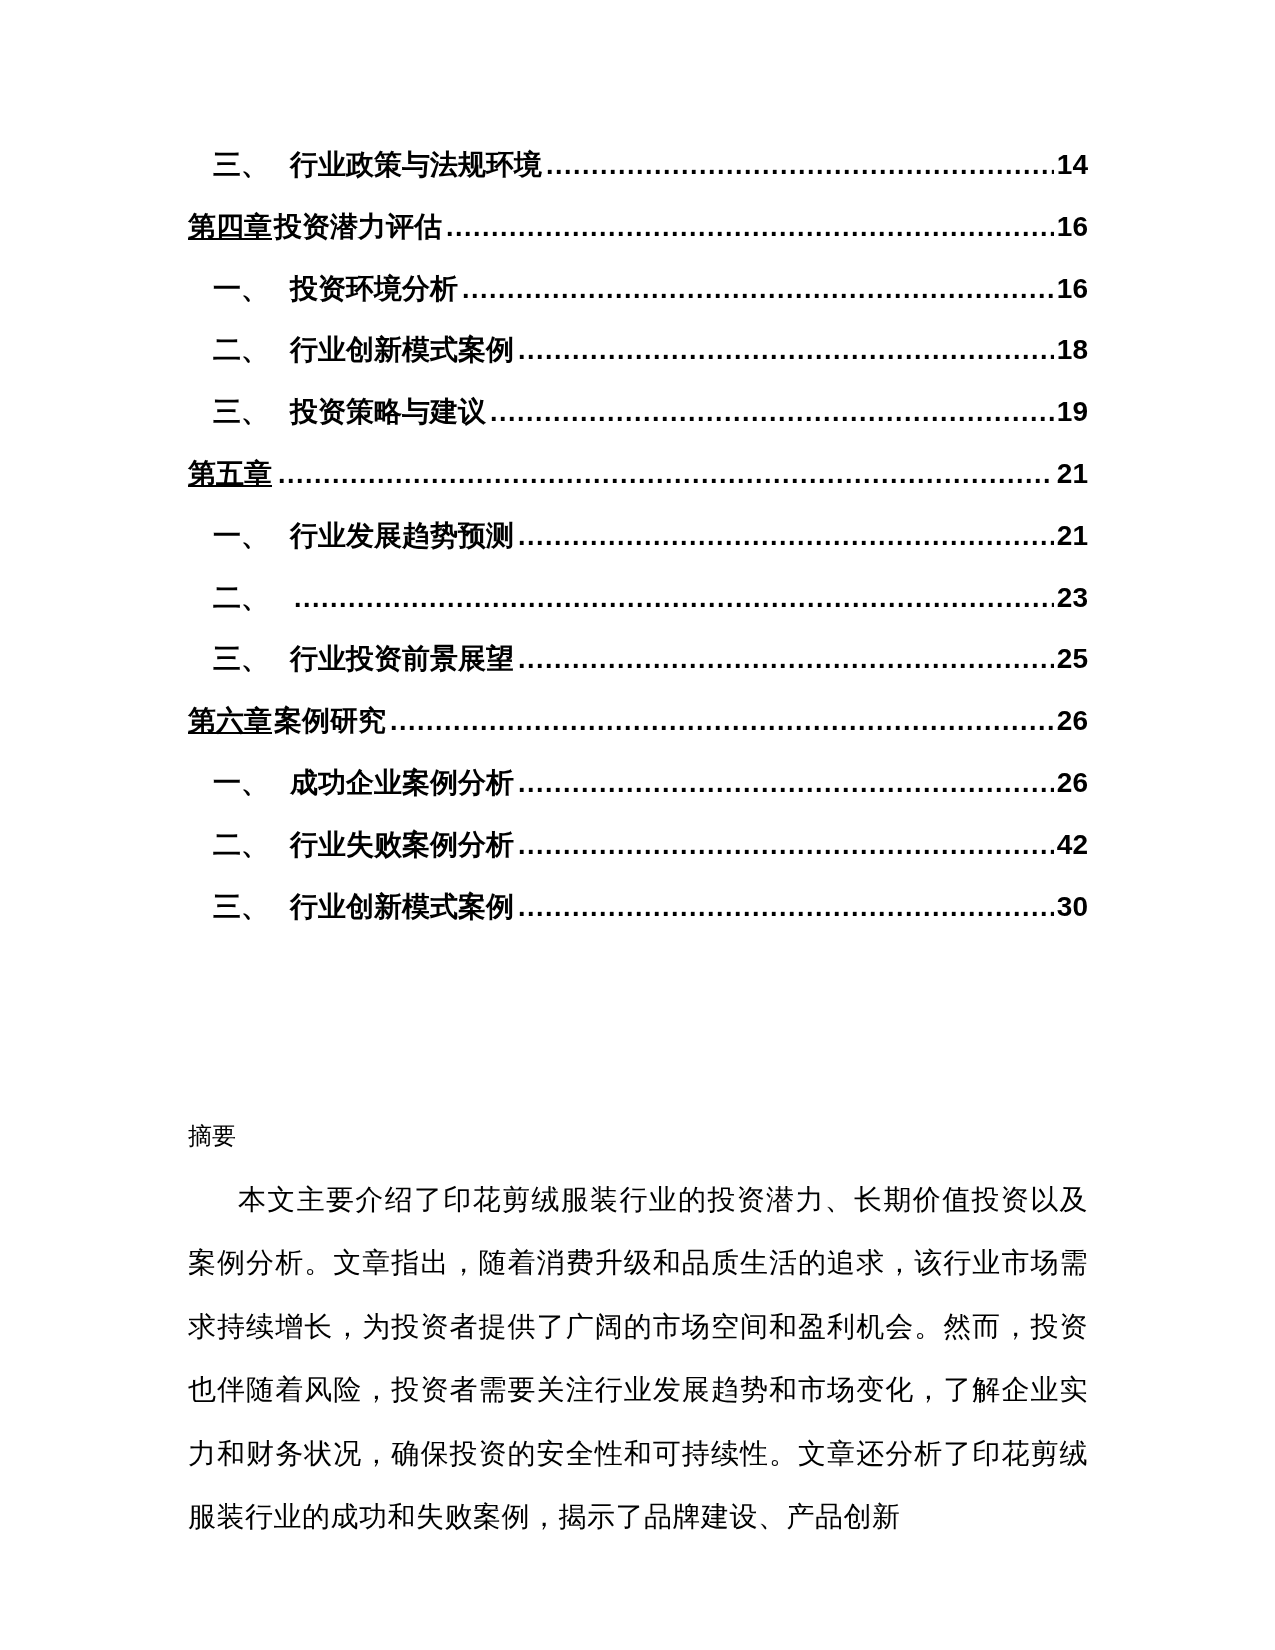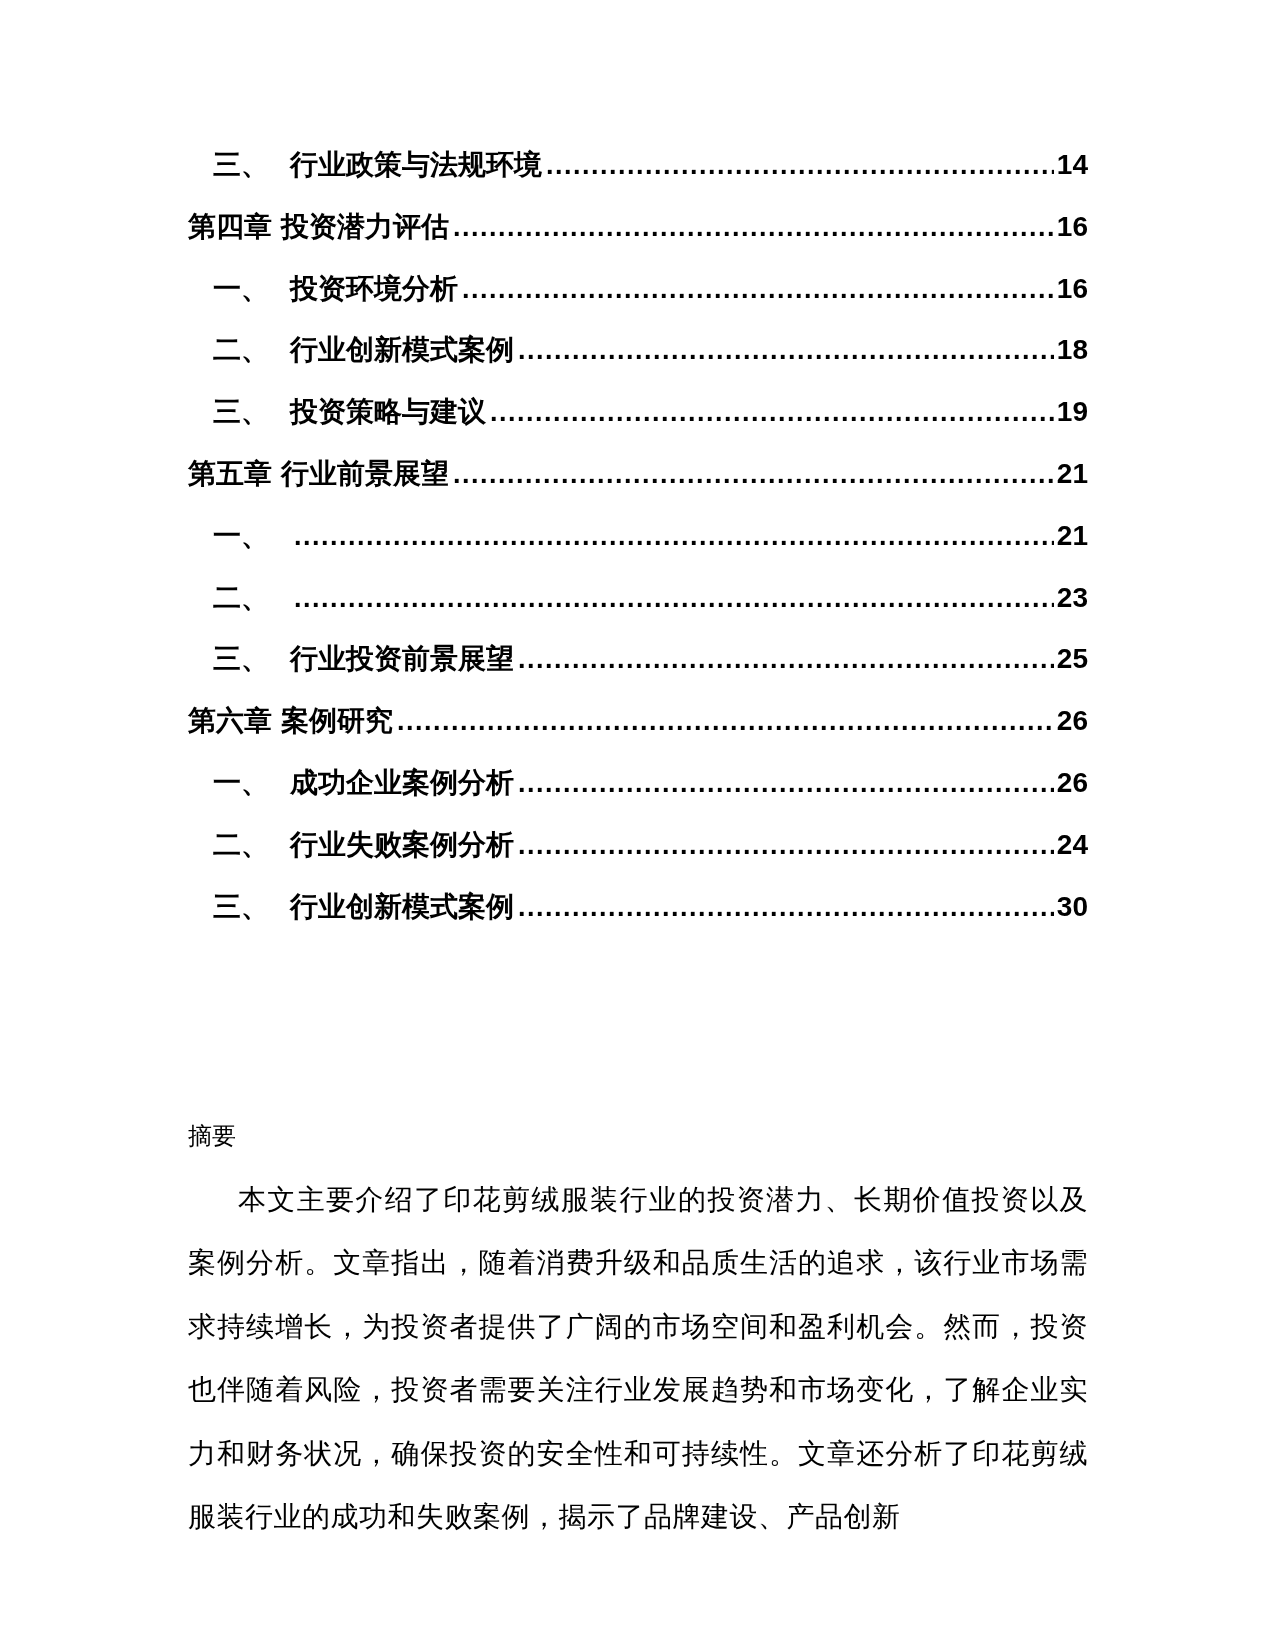--- a/index.html
+++ b/index.html
@@ -26,21 +26,21 @@
     display: flex;
     align-items: baseline;
     height: 61.8px;
     line-height: 61.8px;
     font-size: 28px;
     font-weight: bold;
     white-space: nowrap;
   }
   .toc-row.sub { padding-left: 25px; }
   .toc-row .num { flex: 0 0 auto; }
-  .toc-row.chapter .num { margin-right: 9px; }
+  .toc-row.chapter .num { margin-right: 2px; text-decoration: underline; }
   .toc-row.sub .num { margin-right: 21px; }
   .toc-row .title { flex: 0 0 auto; }
   .dots {
     flex: 1 1 auto;
     overflow: hidden;
     white-space: nowrap;
     margin: 0 3px 0 4px;
     min-width: 20px;
   }
   .dots::after {
@@ -100,26 +100,26 @@
           <span class="pg">18</span>
         </div>
         <div class="toc-row sub">
           <span class="num">三、</span>
           <span class="title">投资策略与建议</span>
           <span class="dots"></span>
           <span class="pg">19</span>
         </div>
         <div class="toc-row chapter">
           <span class="num">第五章</span>
-          <span class="title">行业前景展望</span>
           <span class="dots"></span>
           <span class="pg">21</span>
         </div>
         <div class="toc-row sub">
           <span class="num">一、</span>
+          <span class="title">行业发展趋势预测</span>
           <span class="dots"></span>
           <span class="pg">21</span>
         </div>
         <div class="toc-row sub">
           <span class="num">二、</span>
           <span class="dots"></span>
           <span class="pg">23</span>
         </div>
         <div class="toc-row sub">
           <span class="num">三、</span>
@@ -136,21 +136,21 @@
         <div class="toc-row sub">
           <span class="num">一、</span>
           <span class="title">成功企业案例分析</span>
           <span class="dots"></span>
           <span class="pg">26</span>
         </div>
         <div class="toc-row sub">
           <span class="num">二、</span>
           <span class="title">行业失败案例分析</span>
           <span class="dots"></span>
-          <span class="pg">24</span>
+          <span class="pg">42</span>
         </div>
         <div class="toc-row sub">
           <span class="num">三、</span>
           <span class="title">行业创新模式案例</span>
           <span class="dots"></span>
           <span class="pg">30</span>
         </div>
       </div>
 
     <div class="abstract">

